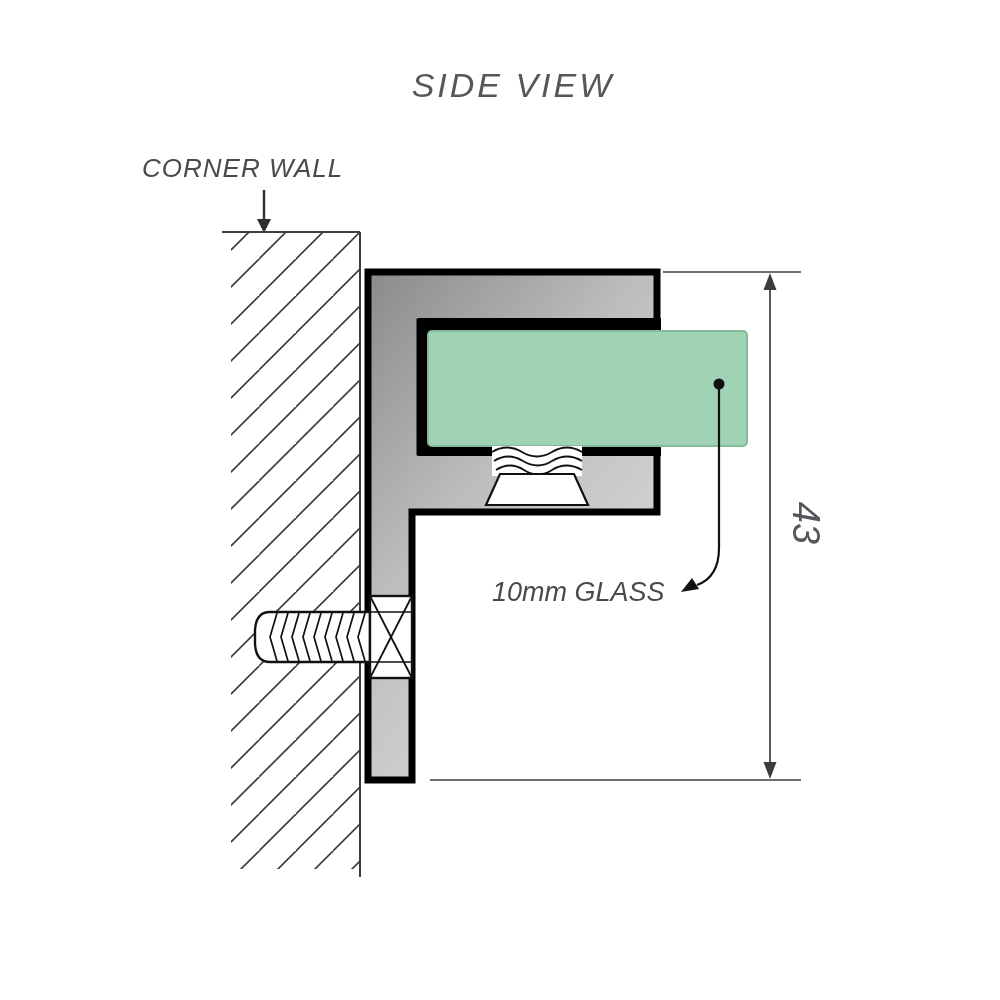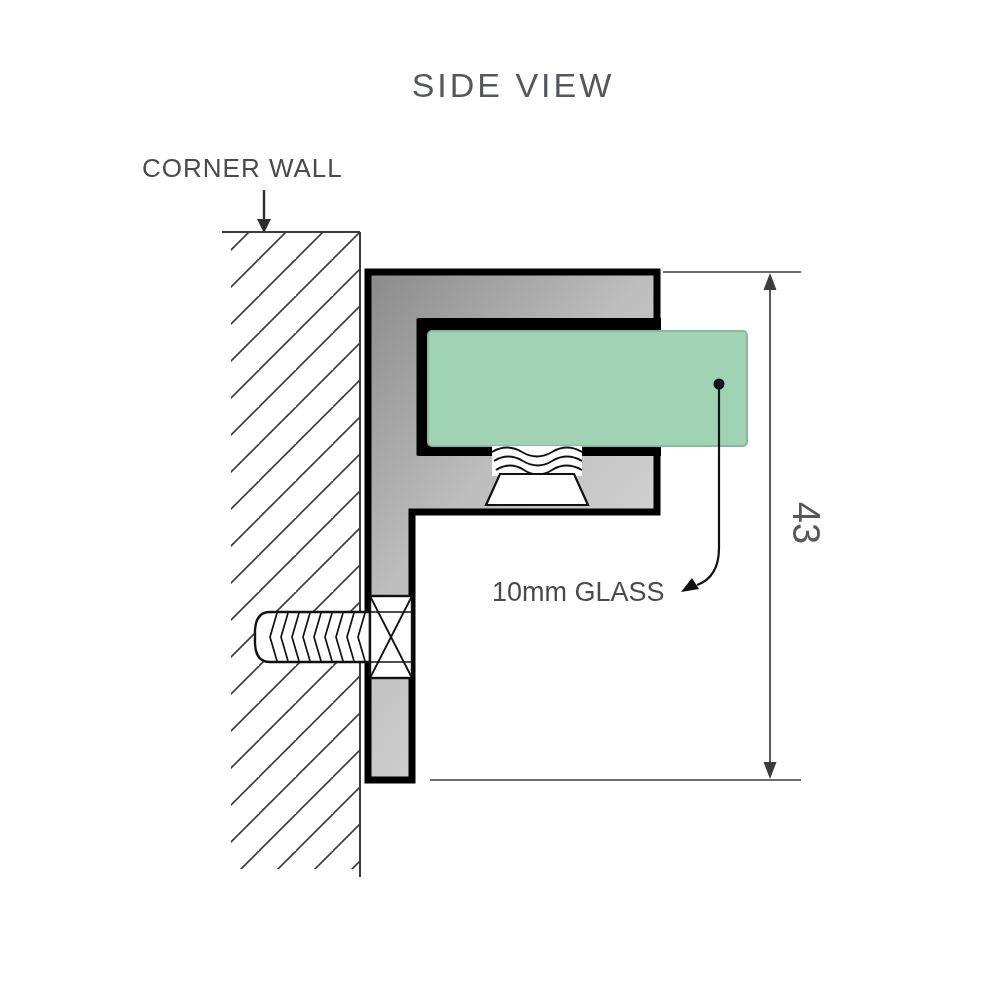--- a/index.html
+++ b/index.html
@@ -1,17 +1,17 @@
 <!DOCTYPE html>
 <html><head>
 <meta charset="utf-8">
 <style>
   html,body{margin:0;padding:0;background:#ffffff;}
   .stage{position:relative;width:1000px;height:1000px;background:#ffffff;overflow:hidden;
-         font-family:"Liberation Sans","DejaVu Sans",sans-serif;}
+         font-family:"Liberation Sans","DejaVu Sans",sans-serif;font-style:italic;}
   svg{display:block;}
   text{font-family:"Liberation Sans","DejaVu Sans",sans-serif;}
   .title-text{font-size:34px;letter-spacing:3px;}
   .label-text{font-size:26px;letter-spacing:1px;}
   .glass-text{font-size:27px;}
   .dim-text{font-size:38px;}
 </style>
 </head>
 <body>
 

